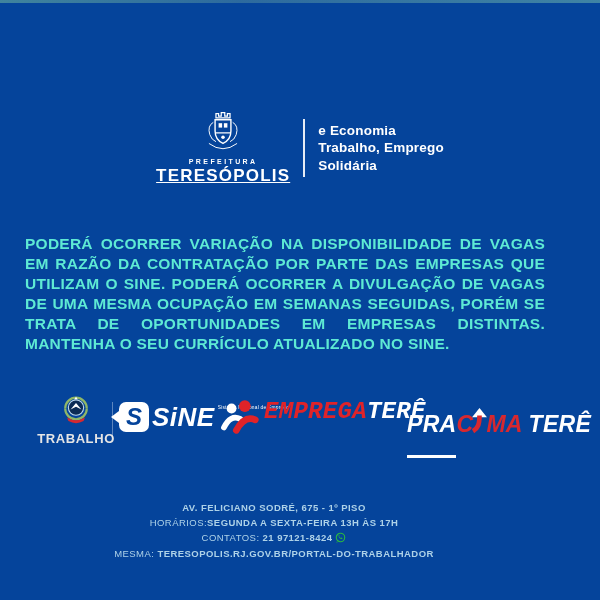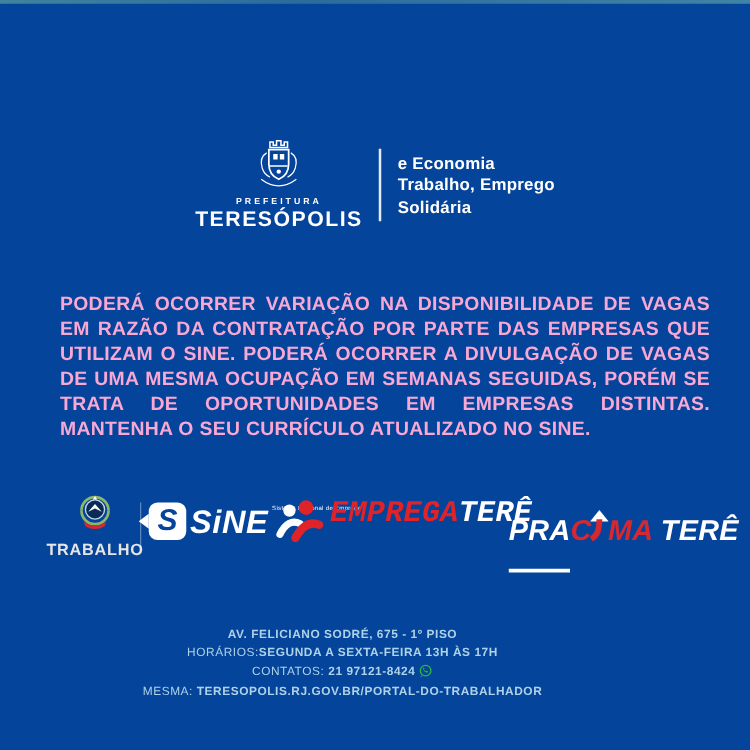--- a/index.html
+++ b/index.html
@@ -18,28 +18,28 @@
 
   
   .header{
     position:absolute; top:110px; left:0; width:600px;
     display:flex; justify-content:center; align-items:center; gap:13px;
     color:#fff;
   }
   .crest-block{ display:flex; flex-direction:column; align-items:center; }
   .crest-block svg{ display:block; }
   .brand-small{ font-size:7px; font-weight:bold; letter-spacing:2.4px; margin-top:4px; }
-  .brand-large{ font-size:17px; font-weight:bold; letter-spacing:1.2px; margin-top:1px; }
+  .brand-large{ font-size:17px; font-weight:bold; letter-spacing:1.2px; margin-top:1px;text-decoration:underline; }
   .v-divider{ width:2px; height:58px; background:rgba(255,255,255,.9); }
   .dept{ font-size:13.5px; font-weight:bold; line-height:17.5px; letter-spacing:.2px; }
 
   
   .paragraph{
-    position:absolute; top:234px; left:48px; width:520px;
-    color:#f9a8d4; font-size:15.5px; font-weight:bold;
+    position:absolute; top:234px; left:25px; width:520px;
+    color:#5eead4; font-size:15.5px; font-weight:bold;
     line-height:20px; letter-spacing:.25px;
     text-align:justify; text-transform:uppercase;
   }
 
   
   .logo-row{ position:absolute; top:388px; left:0; width:600px; height:70px; }
 
   .logo-trabalho{
     position:absolute; left:36px; top:4px; width:80px;
     display:flex; flex-direction:column; align-items:center;

